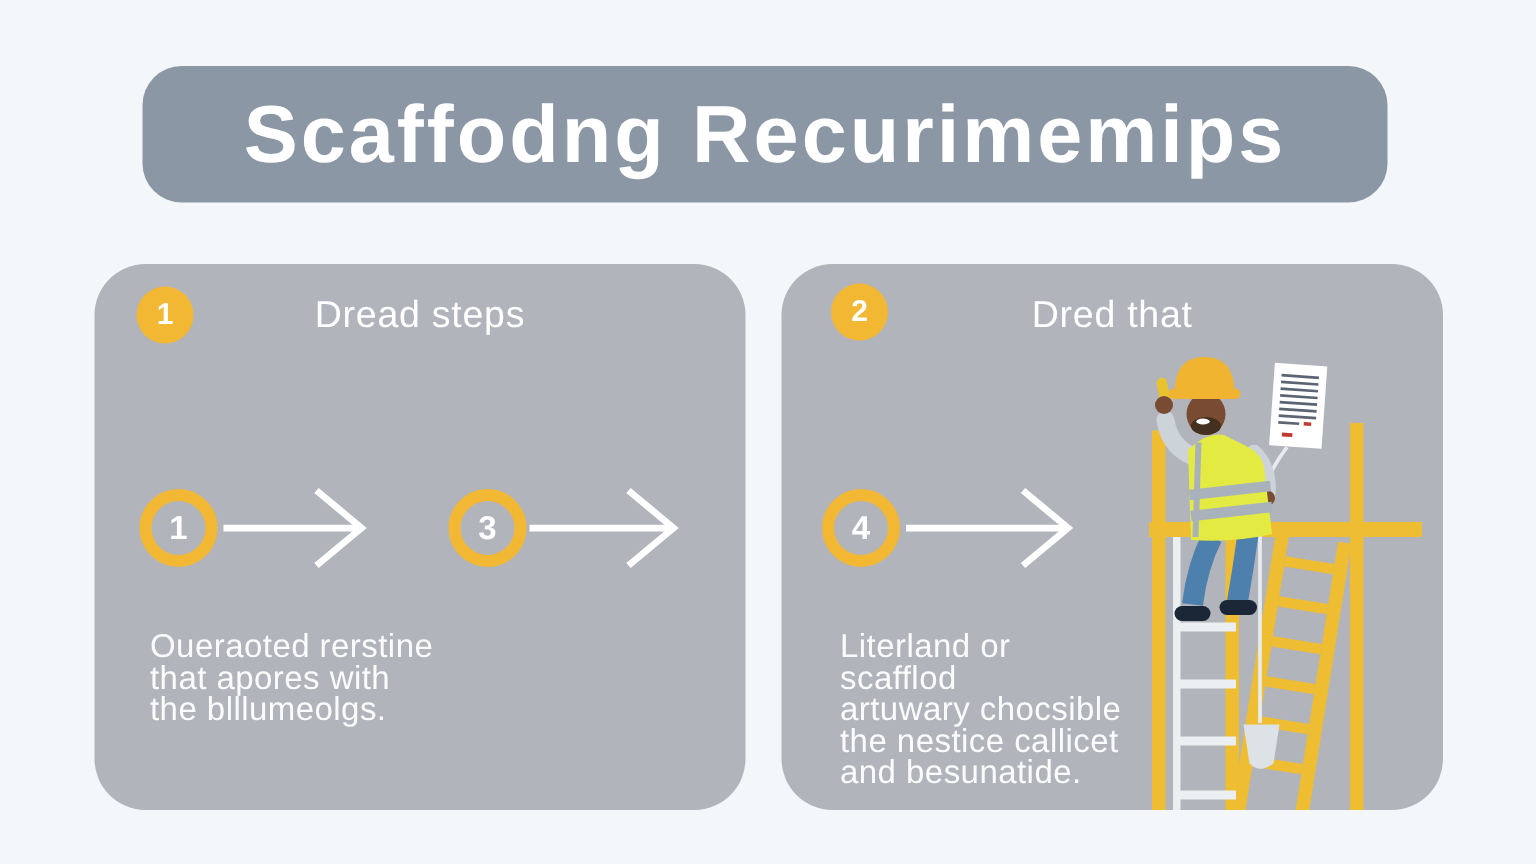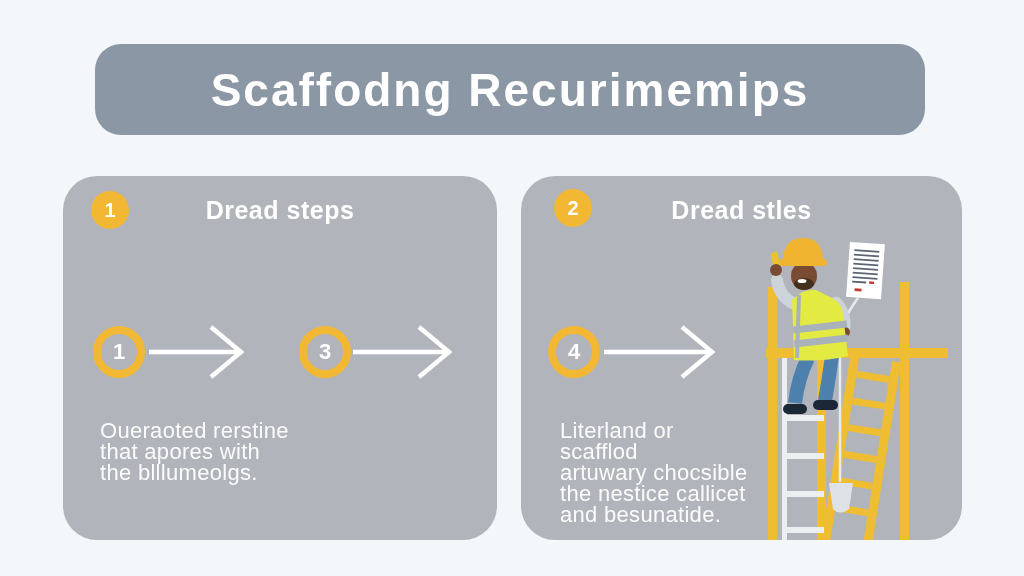--- a/index.html
+++ b/index.html
@@ -11,41 +11,41 @@
   }
   .stage{position:relative;width:1024px;height:576px;background:#f4f7f9;}
 
   
   .banner{
     position:absolute;left:95px;top:44px;width:830px;height:91px;
     background:#8b97a5;border-radius:26px;
     display:flex;align-items:center;justify-content:center;
   }
   .banner h1{
-    margin:0;color:#ffffff;font-size:46px;font-weight:bold;letter-spacing:2px;
+    margin:0;color:#ffffff;font-size:54px;font-weight:bold;letter-spacing:2px;
   }
 
   
   .panel{
     position:absolute;top:176px;height:364px;background:#b1b5bb;border-radius:34px;
   }
   .panel.left{left:63px;width:434px;}
   .panel.right{left:521px;width:441px;}
 
   .badge{
     position:absolute;width:38px;height:38px;border-radius:50%;
     background:#f2b733;color:#ffffff;font-size:20px;font-weight:bold;
     display:flex;align-items:center;justify-content:center;
   }
   .panel.left  .badge{left:28px;top:15px;}
   .panel.right .badge{left:33px;top:13px;}
 
   .panel-title{
     position:absolute;left:0;right:0;top:20px;text-align:center;
-    color:#ffffff;font-size:25px;font-weight:bold;letter-spacing:0.5px;
+    color:#ffffff;font-size:25px;font-weight:normal;letter-spacing:0.5px;
   }
 
   .ring{
     position:absolute;width:52px;height:52px;border-radius:50%;
     border:8px solid #f2b733;box-sizing:border-box;
     display:flex;align-items:center;justify-content:center;
     color:#ffffff;font-size:22px;font-weight:bold;background:transparent;
   }
   .arrow{position:absolute;width:104px;height:60px;}
 
@@ -86,21 +86,21 @@
       <path d="M68 5 L98 30 L68 55" stroke="#ffffff" stroke-width="4.5" fill="none" stroke-linejoin="miter"></path>
     </svg>
 
     <div class="step-text" style="left:37px;top:244px;">Oueraoted rerstine
 that apores with
 the blllumeolgs.</div>
   </div>
 
   <div class="panel right">
     <div class="badge">2</div>
-    <div class="panel-title">Dread stles</div>
+    <div class="panel-title">Dred that</div>
 
     <div class="ring" style="left:27px;top:150px;">
       <span>4</span>
     </div>
     <svg class="arrow" style="left:81px;top:146px;width:116px;" viewBox="0 0 116 60">
       <path d="M2 30 L108 30" stroke="#ffffff" stroke-width="4.5" fill="none"></path>
       <path d="M80 5 L110 30 L80 55" stroke="#ffffff" stroke-width="4.5" fill="none" stroke-linejoin="miter"></path>
     </svg>
 
     <div class="step-text" style="left:39px;top:244px;">Literland or scafflod

